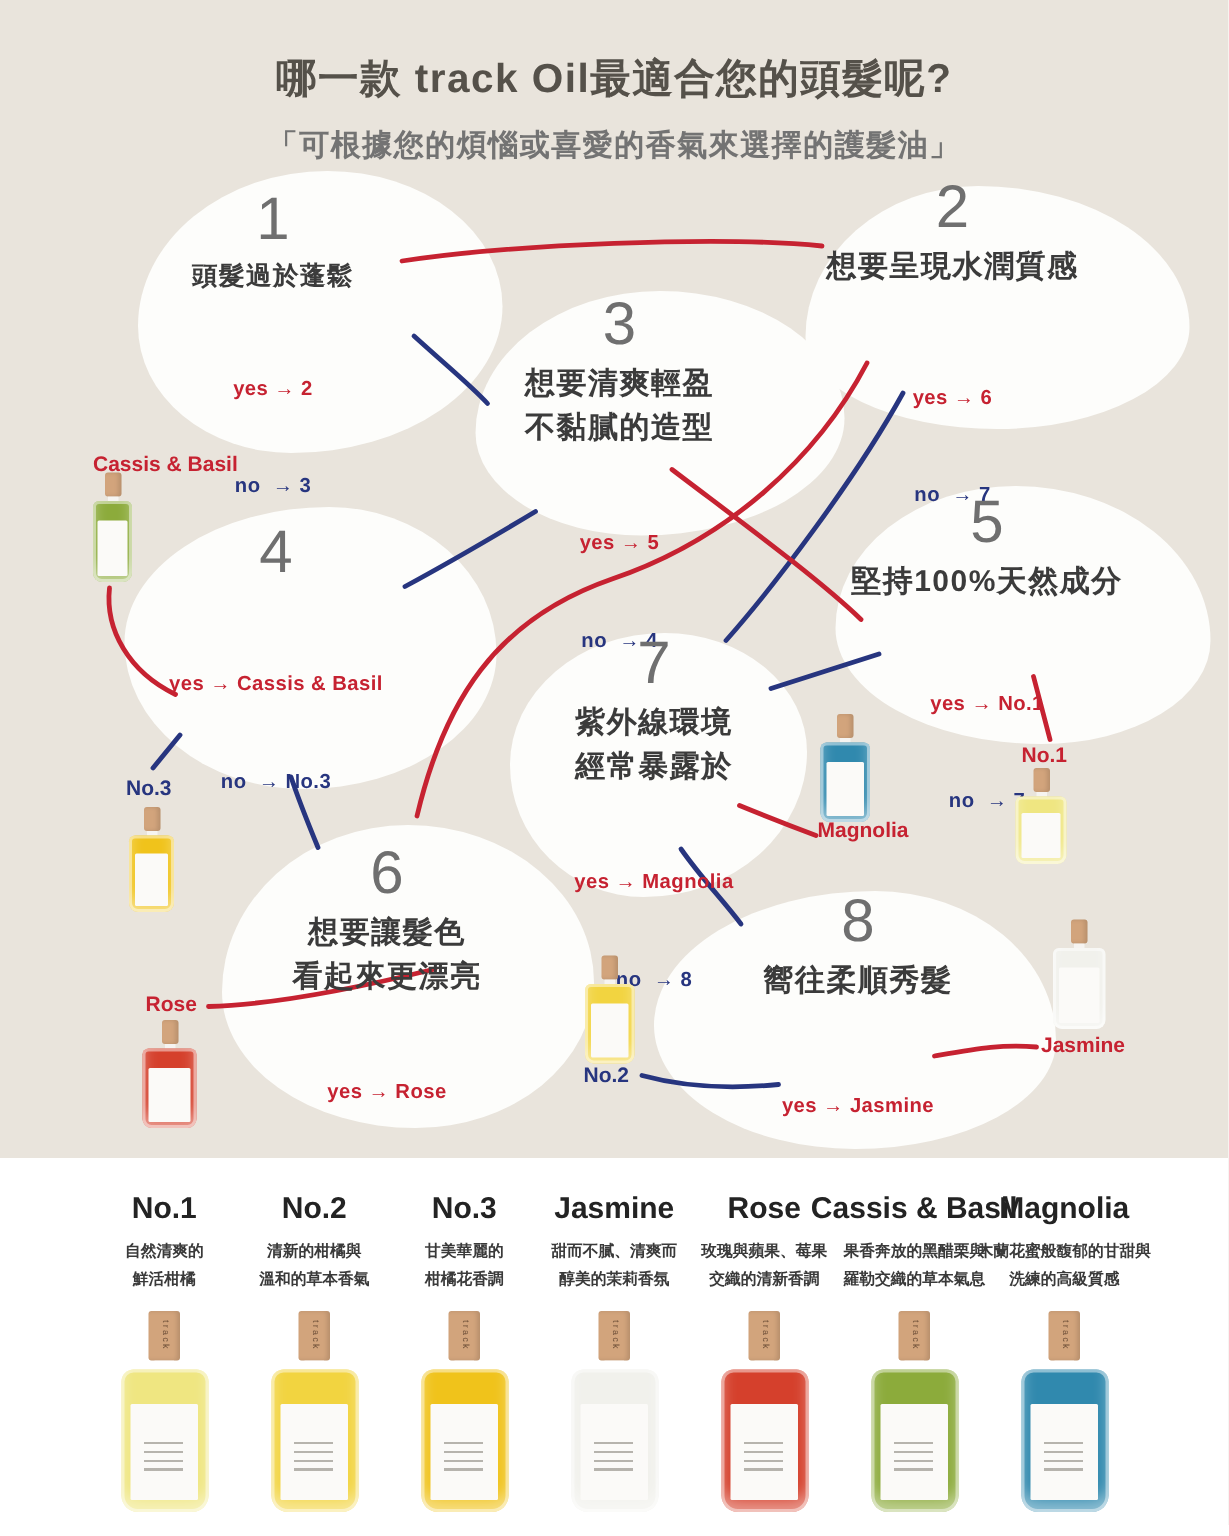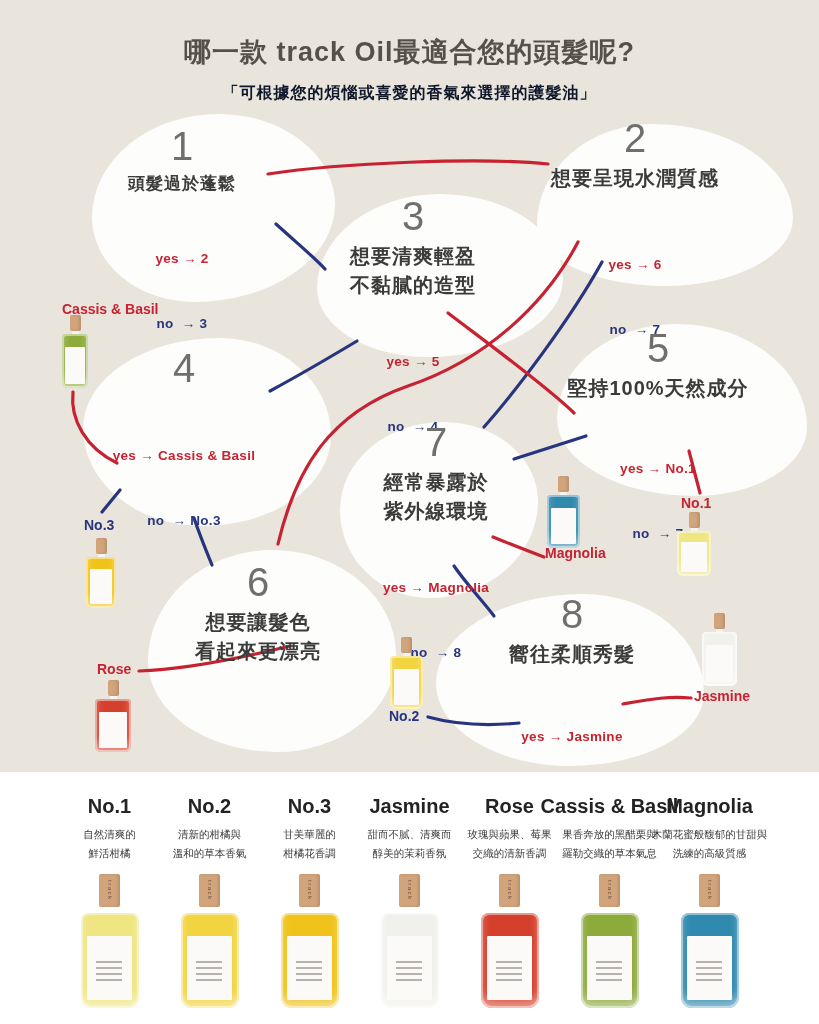--- a/index.html
+++ b/index.html
@@ -4,21 +4,21 @@
 <style>
   html,body{margin:0;padding:0;background:#fff;}
   .stage{
     position:relative;width:819px;height:1024px;overflow:hidden;
     background:var(--bg,#e9e4dc);
     font-family:"Liberation Sans","DejaVu Sans",sans-serif;
   }
   
   .hdr{position:absolute;top:34px;left:0;right:0;text-align:center;z-index:3;}
   .title{font-size:27px;font-weight:700;color:#55514a;letter-spacing:1px;}
-  .subtitle{margin-top:13px;font-size:16px;font-weight:600;color:#0f172a;letter-spacing:1px;}
+  .subtitle{margin-top:13px;font-size:20px;font-weight:600;color:#737373;letter-spacing:1px;}
   
   .blob{position:absolute;background:#fdfdfb;z-index:1;}
   .b1{left:92px;top:114px;width:243px;height:188px;border-radius:52% 48% 58% 42%/55% 48% 52% 45%;}
   .b2{left:537px;top:124px;width:256px;height:162px;border-radius:45% 55% 50% 50%/62% 58% 42% 38%;}
   .b3{left:317px;top:194px;width:246px;height:163px;border-radius:50% 50% 55% 45%/58% 52% 48% 42%;}
   .b4{left:83px;top:338px;width:248px;height:188px;border-radius:55% 45% 52% 48%/48% 52% 48% 52%;}
   .b5{left:557px;top:324px;width:250px;height:172px;border-radius:48% 52% 45% 55%/55% 60% 40% 45%;}
   .b7{left:340px;top:422px;width:198px;height:176px;border-radius:52% 48% 55% 45%/50% 45% 55% 50%;}
   .b6{left:148px;top:550px;width:248px;height:202px;border-radius:50% 50% 48% 52%/55% 52% 48% 45%;}
   .b8{left:436px;top:594px;width:268px;height:172px;border-radius:55% 45% 50% 50%/52% 58% 42% 48%;}
@@ -65,21 +65,21 @@
   .m-rose{left:95px;top:680px;width:36px;height:72px;}
   .m-magnolia{left:547px;top:476px;width:33px;height:72px;}
   .m-no1{left:677px;top:512px;width:34px;height:64px;}
   .m-no2{left:390px;top:637px;width:33px;height:72px;}
   .m-jasmine{left:702px;top:613px;width:35px;height:73px;}
   
   .footer{position:absolute;left:0;top:772px;width:819px;height:252px;background:#fff;z-index:4;
           display:flex;justify-content:center;box-sizing:border-box;padding-top:24px;}
   .prod{width:100px;display:flex;flex-direction:column;align-items:center;flex:0 0 100px;}
   .pname{font-size:20px;font-weight:700;color:#232323;white-space:nowrap;line-height:1;}
-  .pdesc{margin-top:9px;font-size:10.5px;line-height:1.85;font-weight:400;color:#3a3a3a;text-align:center;white-space:nowrap;}
+  .pdesc{margin-top:9px;font-size:10.5px;line-height:1.85;font-weight:700;color:#3a3a3a;text-align:center;white-space:nowrap;}
   .big{margin-top:10px;width:58px;height:134px;}
   .big .cap{width:21px;height:33px;}
   .big .neck{width:13px;height:6px;}
   .big .bod{border-radius:8px 8px 11px 11px;}
   .brand{writing-mode:vertical-rl;font-size:6px;letter-spacing:1.5px;color:#6d4f38;line-height:1;}
   .big .lbl::after{content:"";position:absolute;left:20%;top:40%;width:58%;height:30%;
        background:repeating-linear-gradient(to bottom,#aaa7a0 0 1.5px,transparent 1.5px 6px);opacity:.85;}
 </style>
 </head>
 <body>
@@ -164,25 +164,29 @@
     <div class="line">堅持100%天然成分</div>
     <div class="yn">
       <div class="yes">yes → No.1</div>
       <div class="no">no  → 7</div>
     </div>
   </div>
   <div class="node n6">
     <div class="num">6</div>
     <div class="line">想要讓髮色</div>
     <div class="line">看起來更漂亮</div>
+    <div class="yn">
+      <div class="yes">yes → Rose</div>
+      <div class="no">no  → 4</div>
+    </div>
   </div>
   <div class="node n7">
     <div class="num">7</div>
+    <div class="line">紫外線環境</div>
     <div class="line">經常暴露於</div>
-    <div class="line">紫外線環境</div>
     <div class="yn">
       <div class="yes">yes → Magnolia</div>
       <div class="no">no  → 8</div>
     </div>
   </div>
   <div class="node n8">
     <div class="num">8</div>
     <div class="line">嚮往柔順秀髮</div>
     <div class="yn">
       <div class="yes">yes → Jasmine</div>

